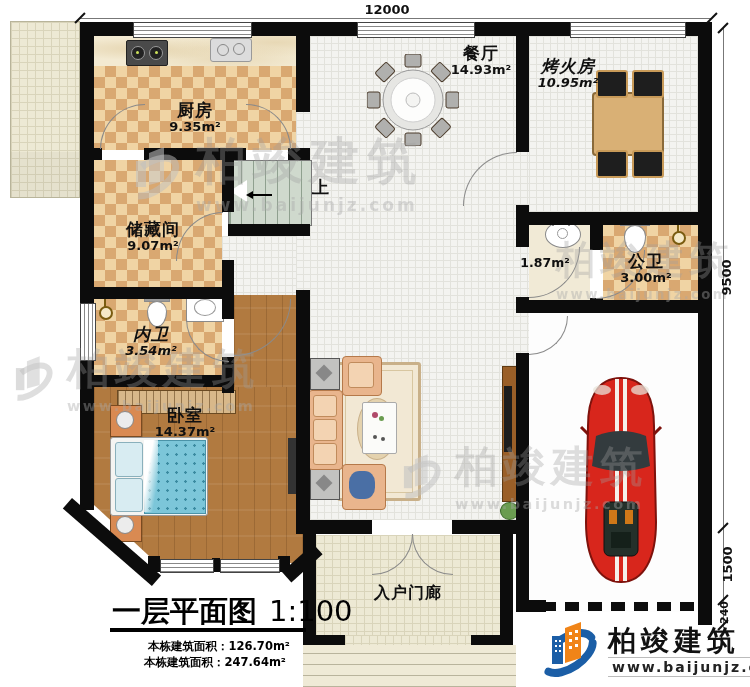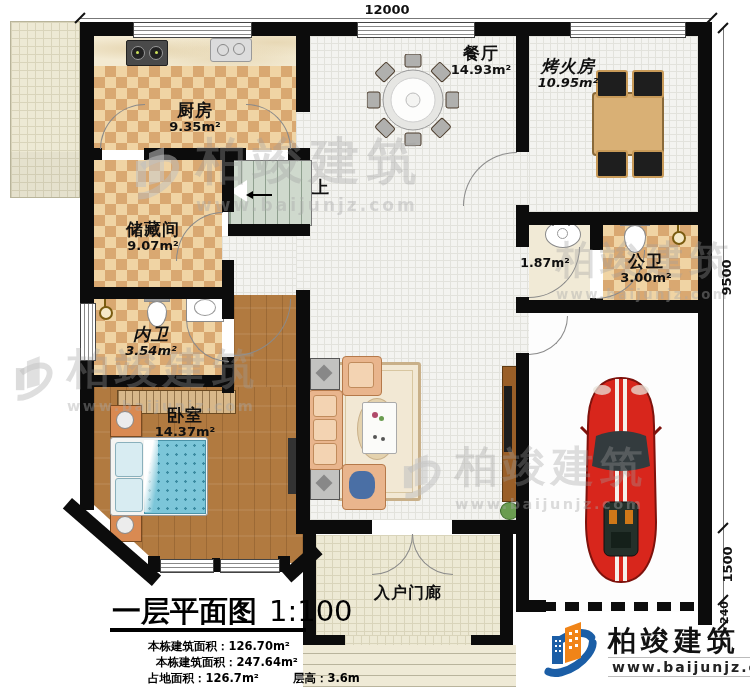--- a/index.html
+++ b/index.html
@@ -381,27 +381,22 @@
     </div>
   </div>
 
   <div class="tb-title" style="left:112px;top:592px;">
     <span>一层平面图</span><span class="tb-scale">1:100</span>
   </div>
   <div class="tb-bar" style="left:110px;top:628px;width:196px;height:4px;"></div>
   <div class="tb-stat" style="left:148px;top:639px;">
     <span>本栋建筑面积：</span><span>126.70m²</span>
   </div>
-  <div class="tb-stat" style="left:156px;top:655px;">
+  <div class="tb-stat" style="left:144px;top:655px;">
     <span>本栋建筑面积：</span><span>247.64m²</span>
-  </div>
-  <div class="tb-stat" style="left:148px;top:671px;">
-    <span>占地面积：</span><span>126.7m²</span>
-    <span style="display:inline-block;width:26px;"></span>
-    <span>层高：</span><span>3.6m</span>
   </div>
 
   <svg class="abs" style="left:538px;top:616px;z-index:8;" width="66" height="64" viewBox="0 0 66 64">
     <ellipse cx="30" cy="37" rx="28" ry="15" transform="rotate(-34 30 37)" fill="none" stroke="#1b5ea6" stroke-width="8" stroke-dasharray="58 42" stroke-dashoffset="-6" stroke-linecap="round"></ellipse>
     <polygon points="27,12 43,6 43,42 27,47" fill="#f08418"></polygon>
     <rect x="14" y="20" width="11" height="28" fill="#1b5ea6"></rect>
     <rect x="17" y="24" width="2" height="2" fill="#fff"></rect>
       <rect x="21" y="24" width="2" height="2" fill="#fff"></rect>
     <rect x="17" y="29" width="2" height="2" fill="#fff"></rect>
       <rect x="21" y="29" width="2" height="2" fill="#fff"></rect>

